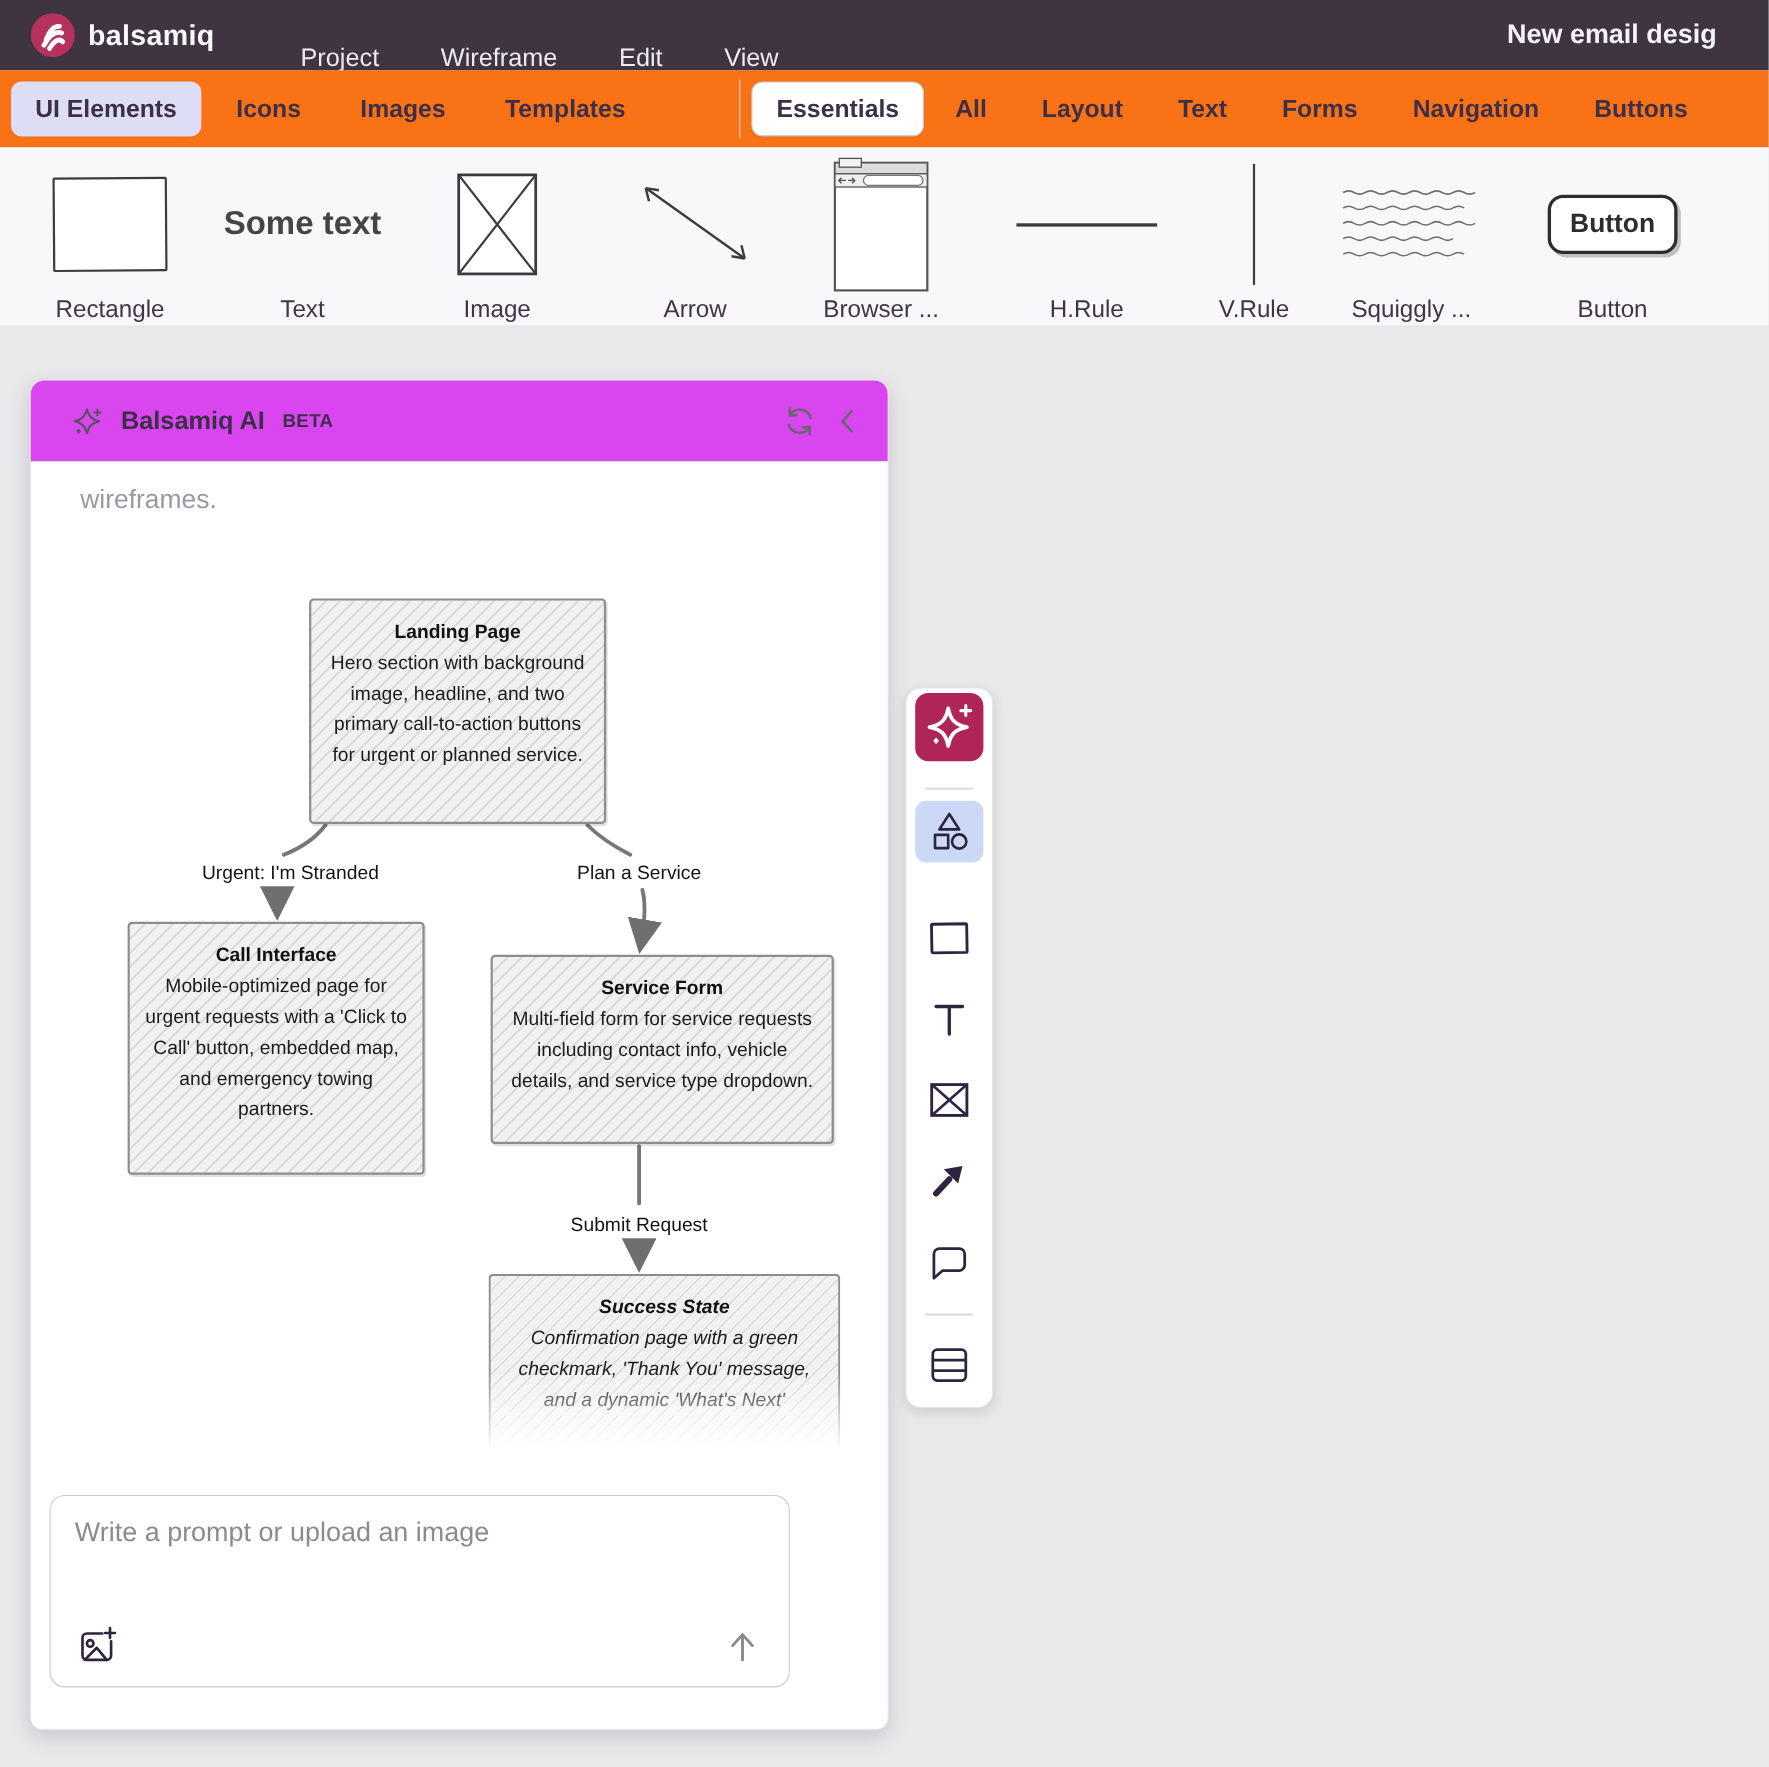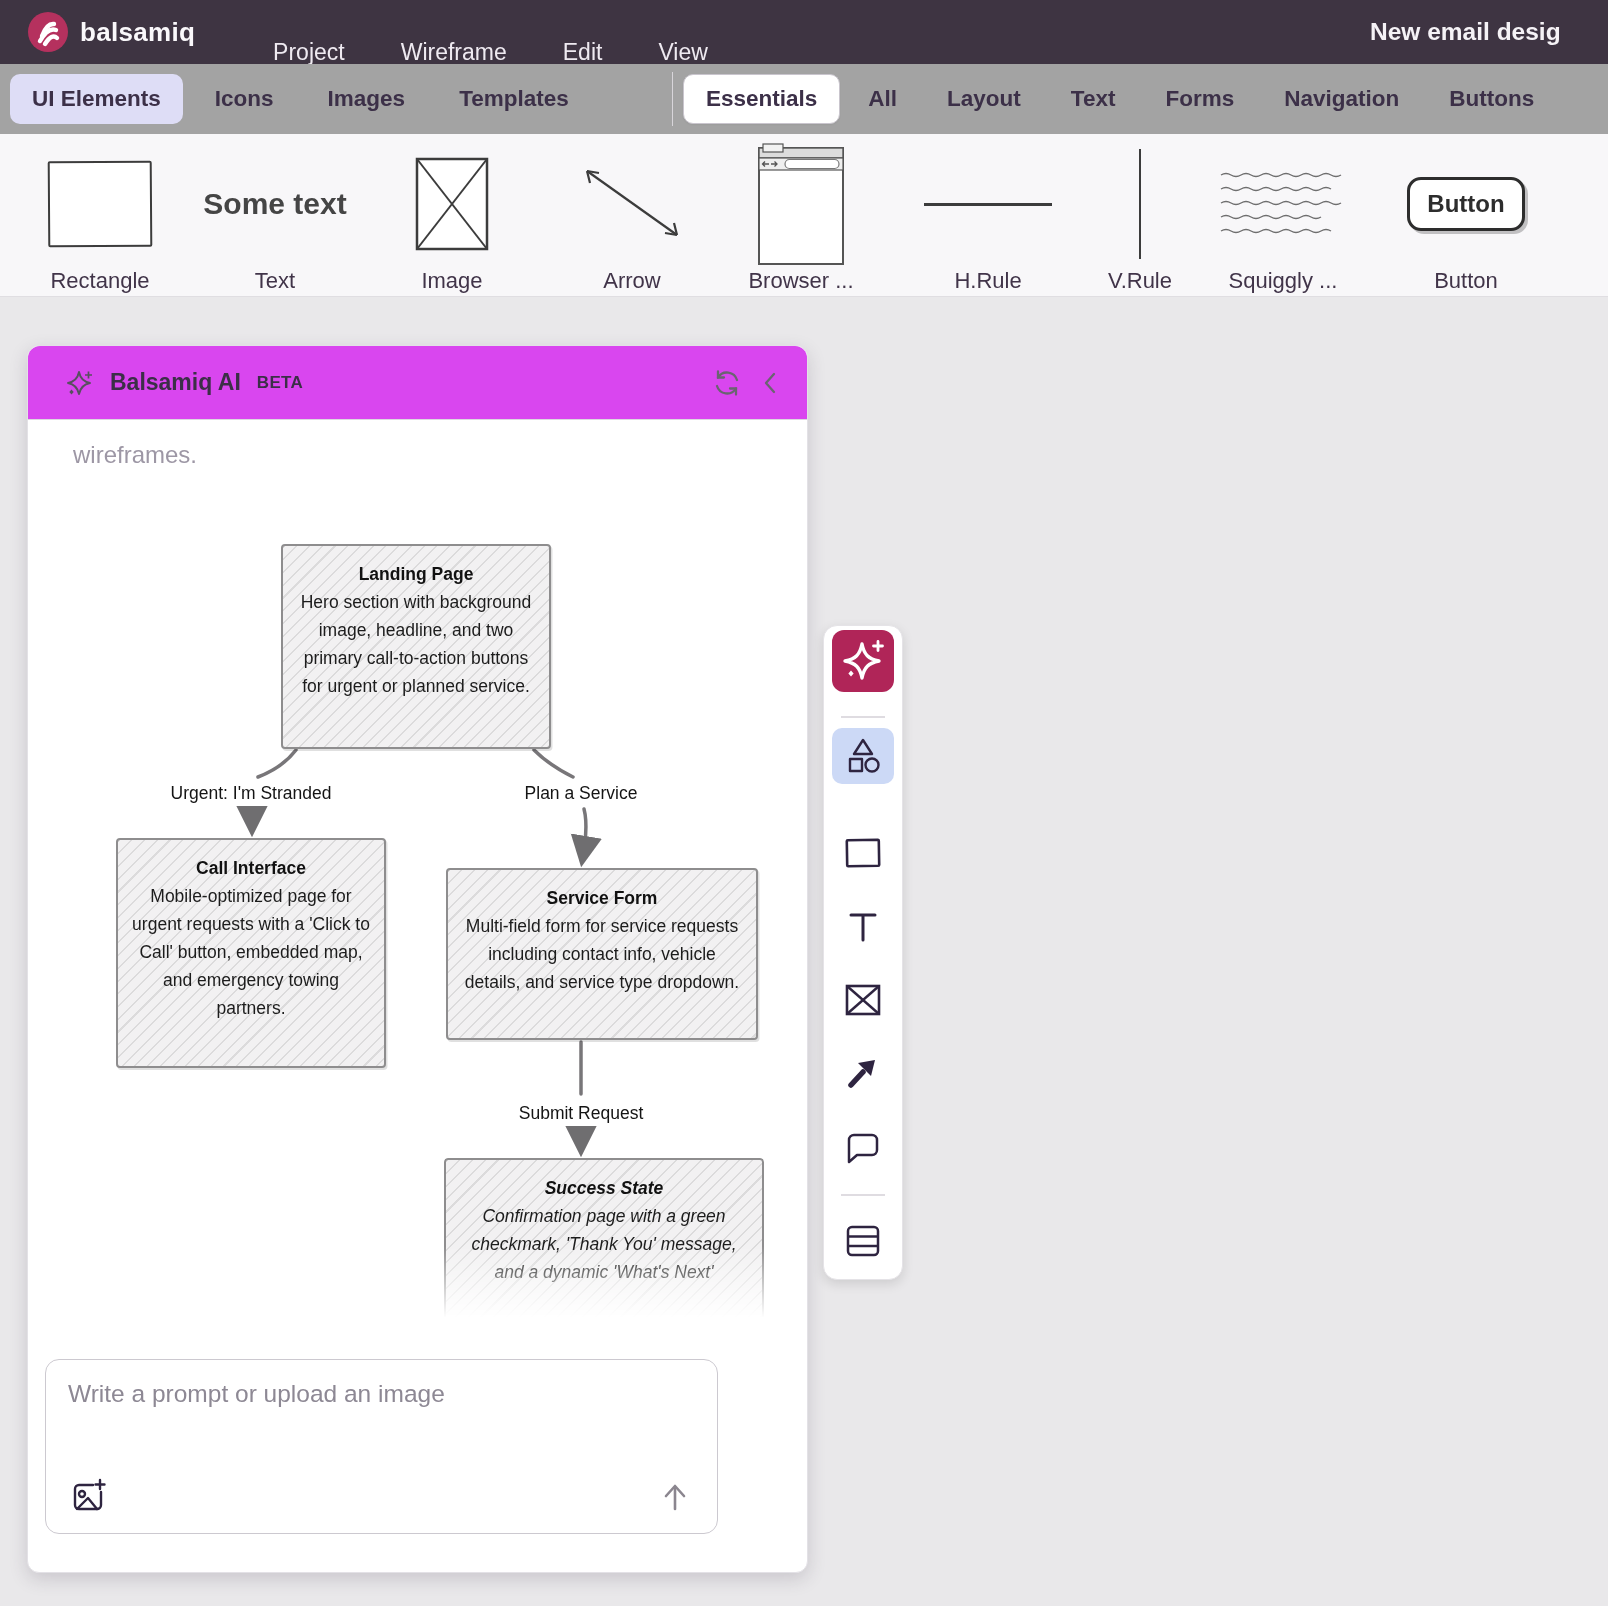--- a/index.html
+++ b/index.html
@@ -9,21 +9,21 @@
     -webkit-font-smoothing:antialiased;
   }
   
   .navbar{position:absolute;left:0;top:0;width:1608px;height:64px;background:#3e3442;display:flex;align-items:center;}
   .logo-wrap{width:40px;height:40px;margin-left:28px;flex:0 0 auto;}
   .brand{color:#faf8fb;font-size:26px;font-weight:700;margin-left:12px;letter-spacing:.3px;}
   .menus{display:flex;margin-left:62px;gap:24px;}
   .menu-item{color:#efeaf1;font-size:23px;font-weight:500;padding:6px 16px;cursor:default;margin-top:40px;}
   .doc-title{position:absolute;left:1370px;top:0;height:64px;line-height:64px;color:#f5f2f6;font-size:24.5px;font-weight:600;white-space:nowrap;}
   
-  .libbar{position:absolute;left:0;top:64px;width:1608px;height:70px;background:#a3a3a3;border-bottom:1px solid #e4e2e6;text-decoration:underline;}
+  .libbar{position:absolute;left:0;top:64px;width:1608px;height:70px;background:#f97316;border-bottom:1px solid #e4e2e6;text-decoration:underline;}
   .tabs{position:absolute;left:10px;top:0;height:70px;display:flex;align-items:center;gap:10px;}
   .tab{font-size:22.5px;font-weight:600;color:#3c3048;padding:12px 22px;border-radius:10px;}
   .tab.active{background:#deddf6;}
   .vdivider{position:absolute;left:672px;top:8px;height:54px;width:1px;background:#d8d5da;}
   .cats{position:absolute;left:683px;top:0;height:70px;display:flex;align-items:center;gap:6px;}
   .cat{font-size:22.5px;font-weight:600;color:#3c3048;padding:11px 22px;}
   .cat.active{background:#ffffff;border:1.5px solid #c9c5cd;border-radius:10px;box-shadow:0 1px 2px rgba(0,0,0,.05);}
   
   .palette{position:absolute;left:0;top:134px;width:1608px;height:162px;background:#f8f7f9;border-bottom:1px solid #e0dee2;}
   .pal-item{position:absolute;top:12px;width:180px;text-align:center;}
@@ -259,21 +259,21 @@
   </div>
   <div class="node" style="left:418px;top:522px;width:312px;height:172px;">
     <div class="node-title">Service Form</div>
     <div class="node-body">Multi-field form for service requests including contact info, vehicle details, and service type dropdown.</div>
   </div>
   <div class="node node-fade" style="left:416px;top:812px;width:320px;height:170px;font-style:italic;">
     <div class="node-title">Success State</div>
     <div class="node-body">Confirmation page with a green checkmark, 'Thank You' message, and a dynamic 'What's Next'</div>
   </div>
 
-  <div class="edge-label" style="left:223px;top:437px;">Urgent: I'm Stranded</div>
+  <div class="edge-label" style="left:236px;top:437px;">Urgent: I'm Stranded</div>
   <div class="edge-label" style="left:553px;top:437px;">Plan a Service</div>
   <div class="edge-label" style="left:553px;top:757px;">Submit Request</div>
 
   <div class="prompt-box">
     <textarea class="prompt-input" placeholder="Write a prompt or upload an image" style=""></textarea>
     <span class="img-add-btn">
       <svg width="42" height="42" viewBox="0 0 42 42" fill="none" stroke="#2e2440" stroke-width="2.4" stroke-linecap="round" stroke-linejoin="round">
         <path d="M26,9 H12 a4,4 0 0 0 -4,4 v16 a4,4 0 0 0 4,4 h18 a4,4 0 0 0 4,-4 V16"></path>
         <circle cx="15" cy="18" r="3"></circle>
         <path d="M10,33 L21,22 L30,33"></path>

